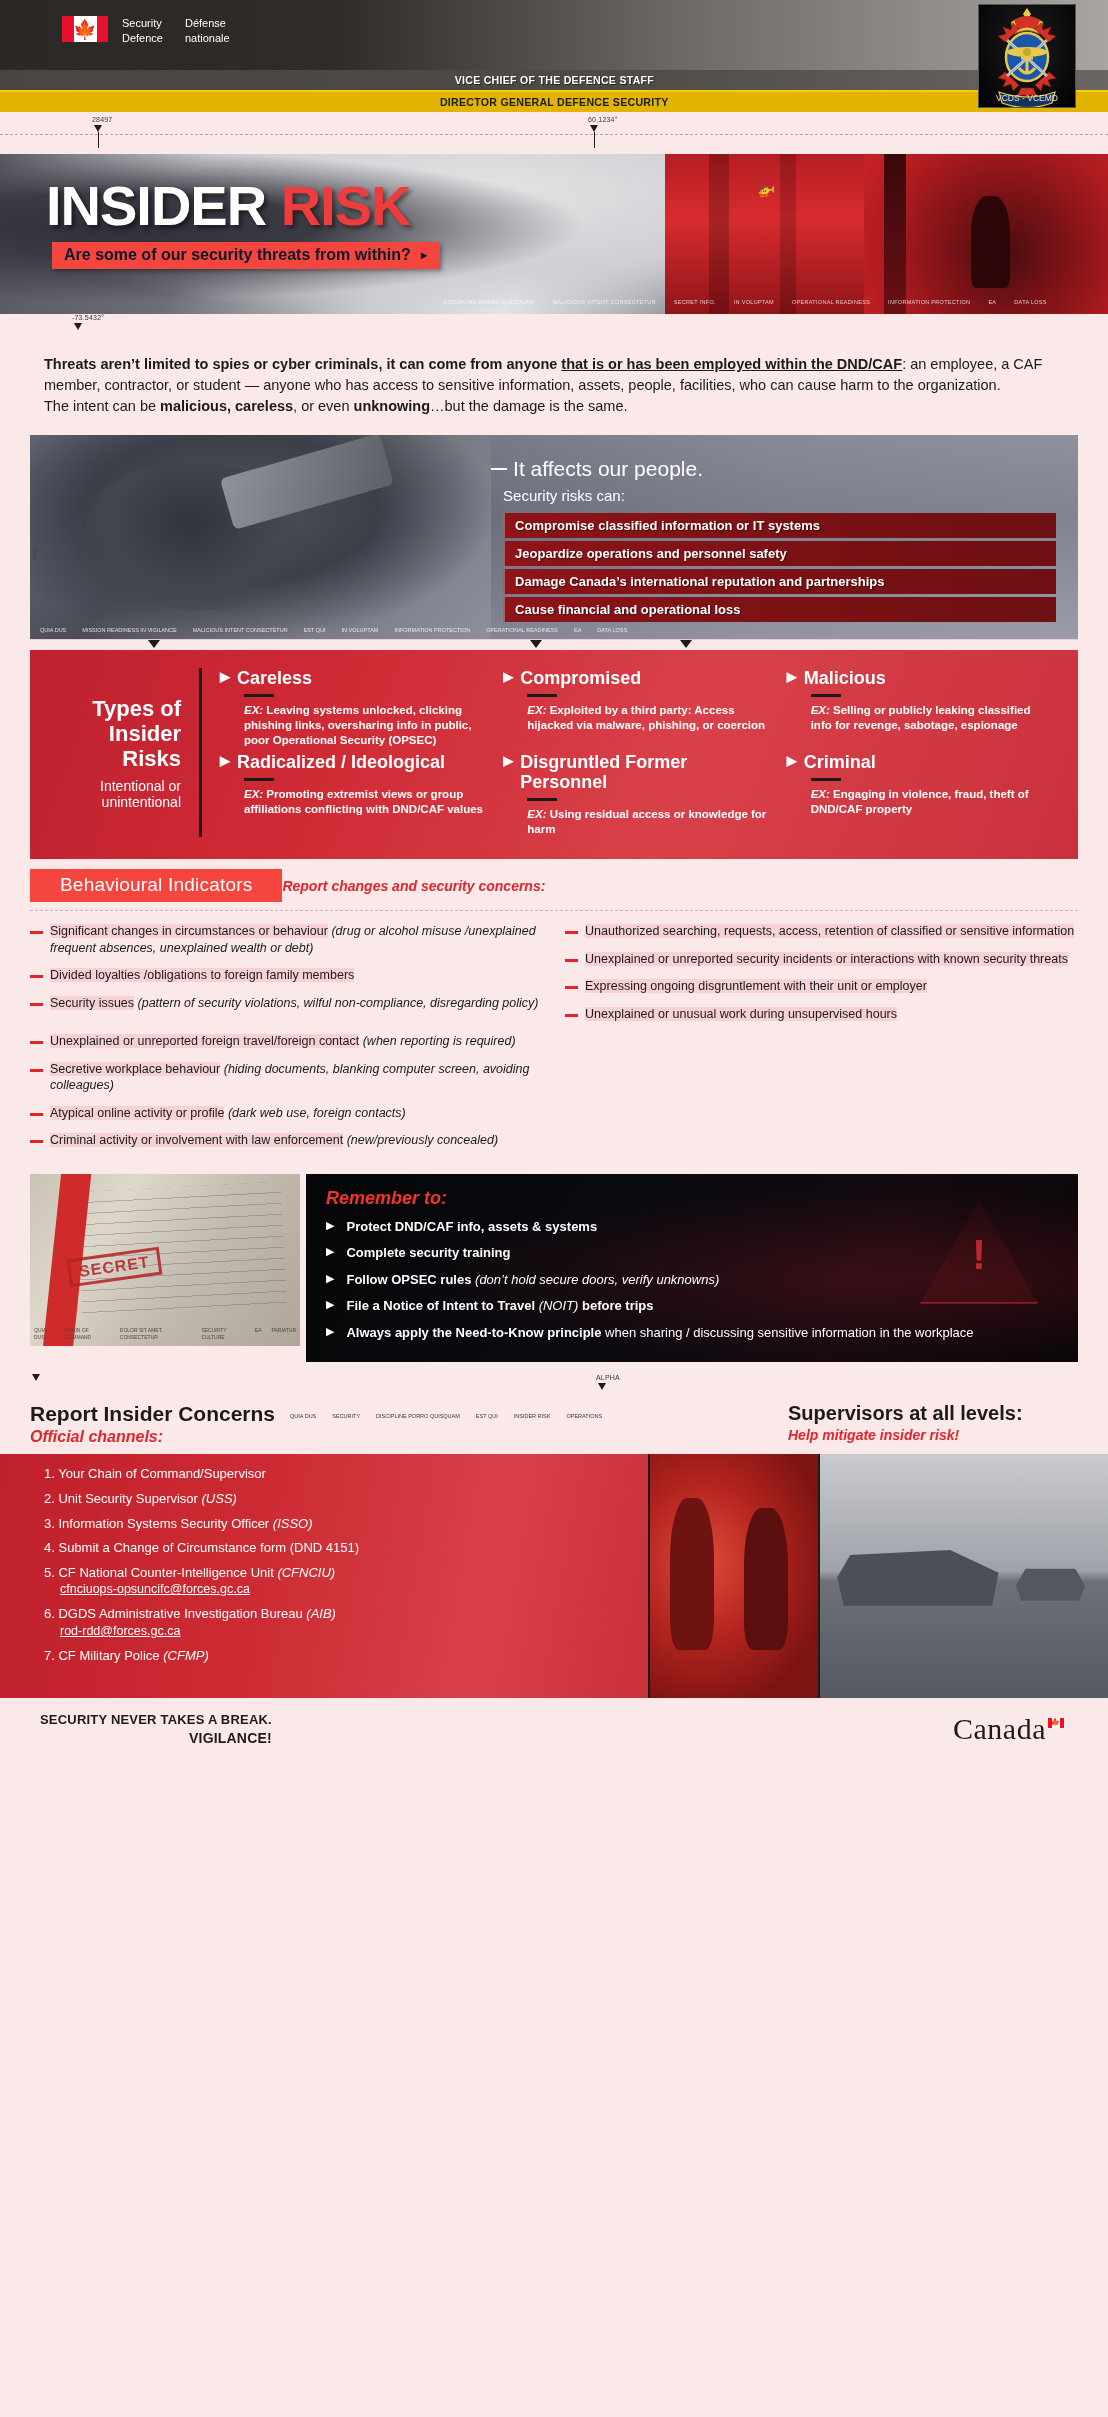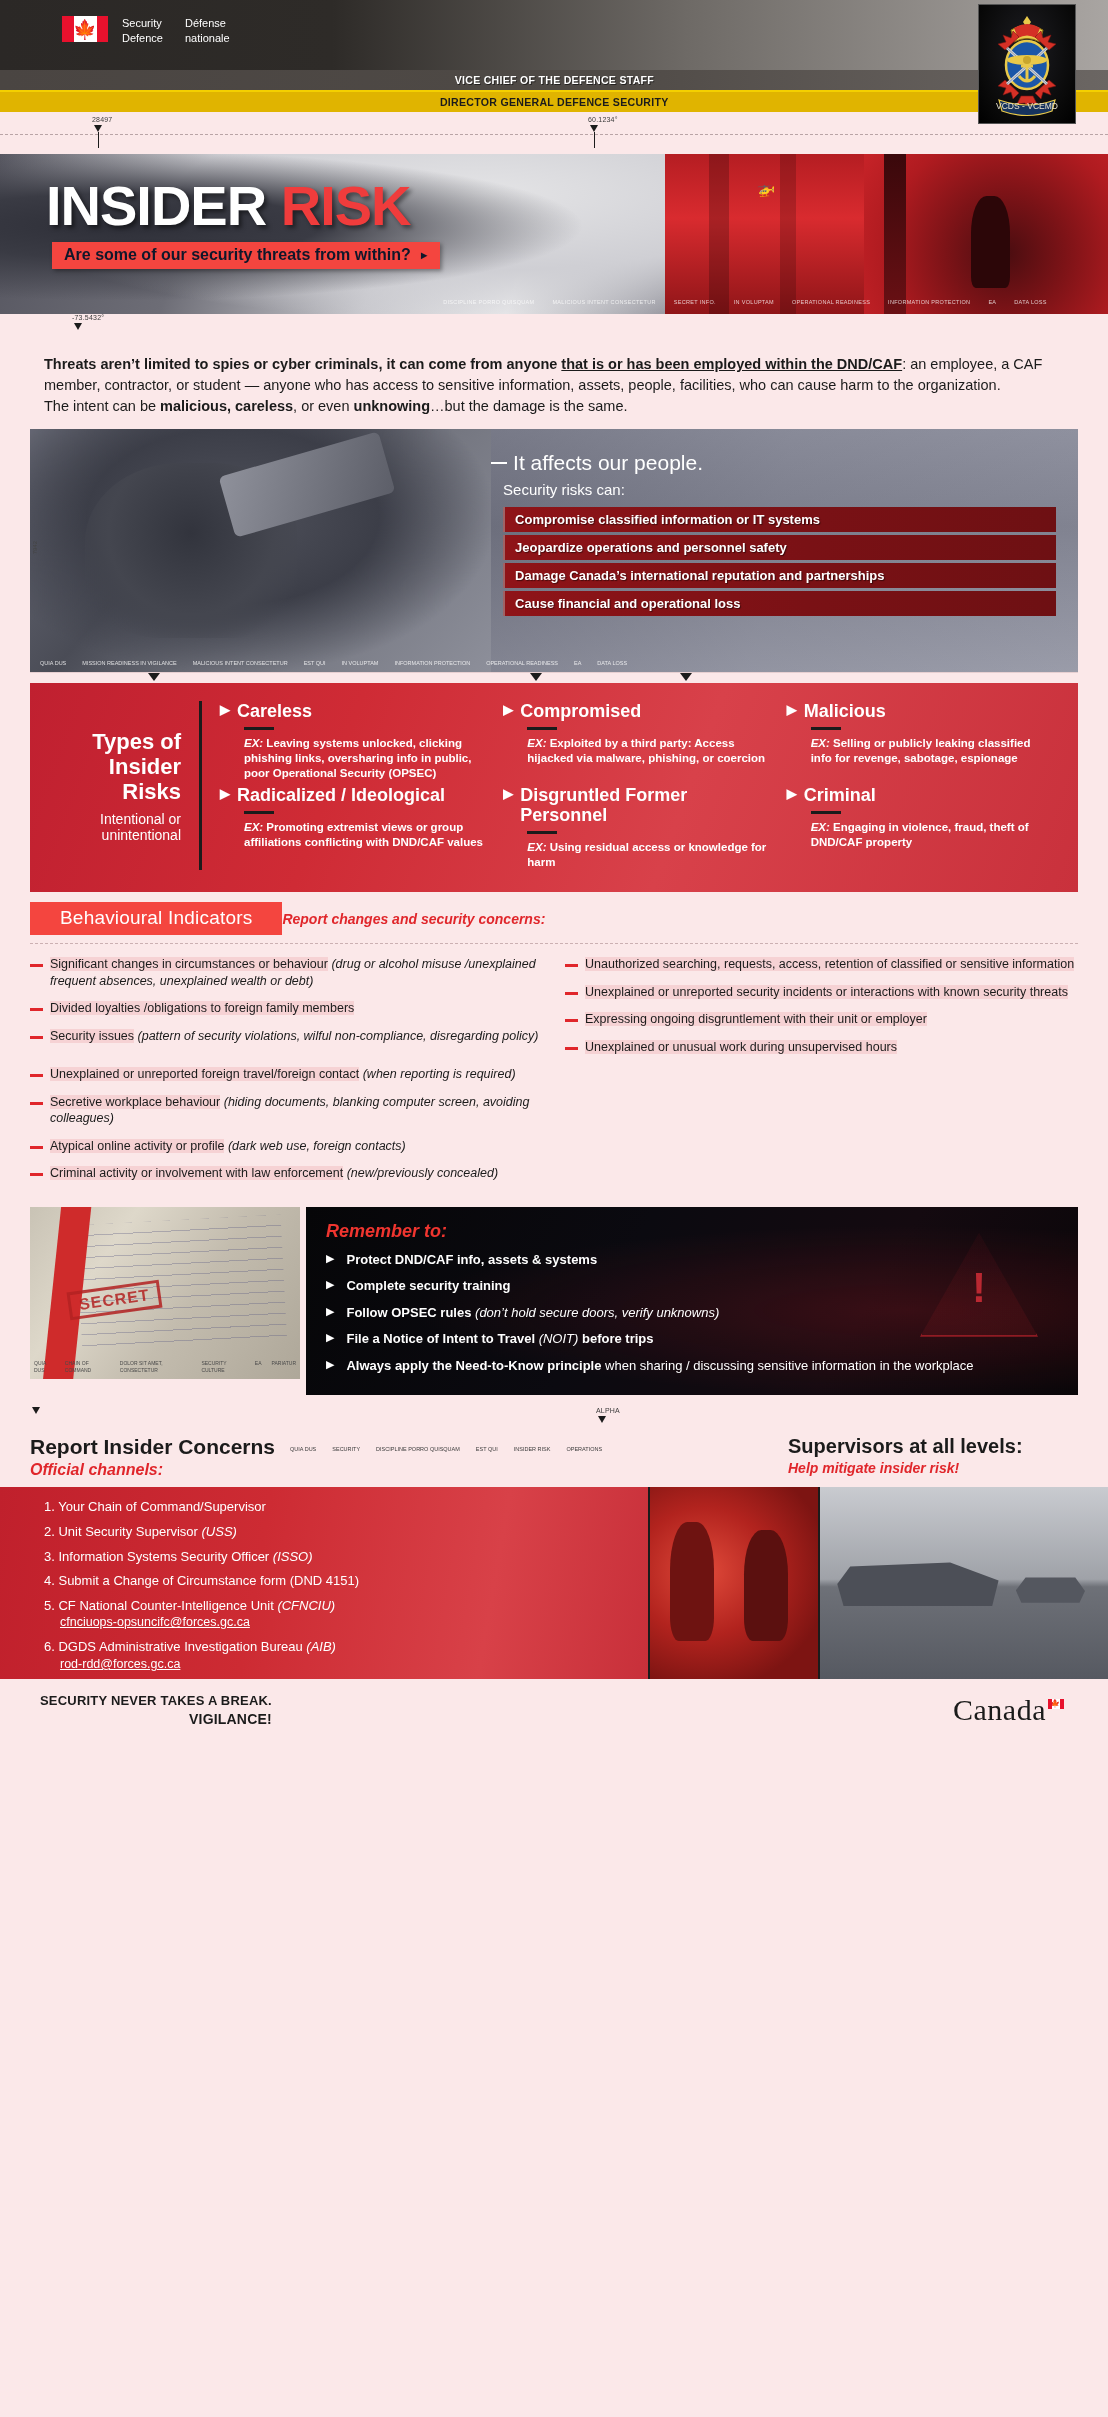--- a/index.html
+++ b/index.html
@@ -46,21 +46,21 @@
   .band-dgds {
     height: 20px; background: #e0b400;
     display: flex; align-items: center; justify-content: center;
   }
   .band-dgds span {
     color: #1b1b1b; font-weight: bold; font-size: 11.5px; letter-spacing: .3px;
     transform: scaleX(.92); transform-origin: center;
   }
 
   .crest {
-    position: absolute; right: 32px; top: 4px; width: 98px; height: 120px;
+    position: absolute; right: 32px; top: 4px; width: 98px; height: 104px;
     background: radial-gradient(ellipse at 50% 38%, #1d1d22 0%, #090909 72%, #000 100%);
     border: 1px solid #555;
     display: flex; align-items: center; justify-content: center;
     z-index: 5; overflow: hidden;
   }
   .crest svg { width: 92px; height: 112px; }
 
   
   .tick-strip { position: relative; height: 42px; background: #fbe8e9; }
   .tick-strip .dash {
@@ -143,21 +143,21 @@
   .intro {
     padding: 14px 44px 12px 44px;
     font-size: 14.5px; line-height: 1.45; color: #1b1b1b;
     background: #fbe8e9;
   }
   .intro b { font-weight: bold; }
   .intro u { text-decoration: underline; font-weight: bold; }
 
   
   .affects {
-    position: relative; margin: 0 30px 0 30px; height: 244px;
+    position: relative; margin: 6px 30px 0 30px; height: 205px;
     background:
       linear-gradient(100deg, rgba(30,32,44,.55) 0%, rgba(70,72,86,.35) 38%, rgba(120,122,136,.25) 70%, rgba(150,152,166,.2) 100%),
       linear-gradient(180deg,#8e909e 0%, #7c7e8c 40%, #9b9daa 100%);
     overflow: hidden;
     border-bottom: 1px solid #e7cfd1;
   }
   .affects .soldier {
     position: absolute; left: 0; top: 0; width: 44%; height: 100%;
     background:
       radial-gradient(ellipse at 44% 36%, #50525c 0%, #3c3e48 40%, rgba(60,62,72,0) 72%),
@@ -295,21 +295,21 @@
   .report-head .left { flex: 1; }
   .report-head h2 { font-size: 21px; font-weight: bold; }
   .report-head .official { color:#e0262b; font-style: italic; font-weight: bold; font-size: 16px; margin-top: 2px; }
   .report-head .right { flex: 0 0 310px; text-align: left; padding-left: 20px; }
   .report-head .right h2 { font-size: 20px; }
   .report-head .right .mitig { color:#e0262b; font-style: italic; font-weight: bold; font-size: 14px; margin-top: 2px; }
   .report-latin {
     position:absolute; left: 290px; top: 10px; display:flex; gap: 16px;
     font-size: 5.5px; color: #3b3b3b; line-height: 1.6;
   }
-  .report-body { display:flex; margin-top: 8px; height: 192px; }
+  .report-body { display:flex; margin-top: 8px; height: 244px; }
   .report-list {
     flex: 1; background: linear-gradient(100deg,#c0202c 0%, #cd2b33 40%, #d84148 75%, #c8303a 100%);
     padding: 12px 0 10px 44px; color:#fff;
   }
   .report-list li { list-style: none; font-size: 13px; line-height: 1.2; margin-bottom: 9px; }
   .report-list li em { font-style: italic; }
   .report-list li .mail { display:block; margin-left: 16px; text-decoration: underline; font-size: 12.5px; margin-top: 2px; }
   .report-photo1 {
     flex: 0 0 170px;
     background:

